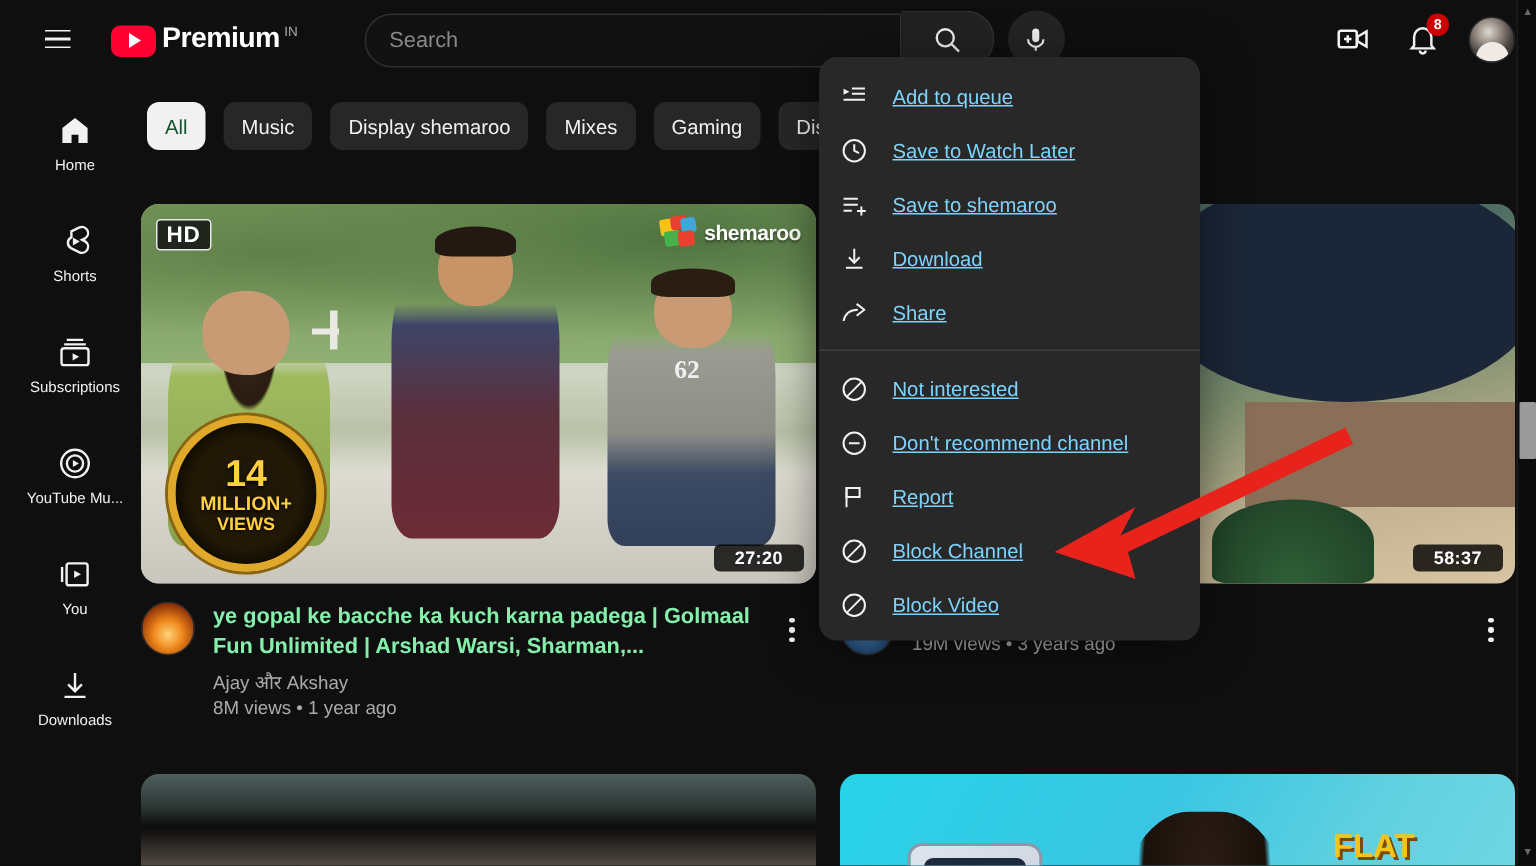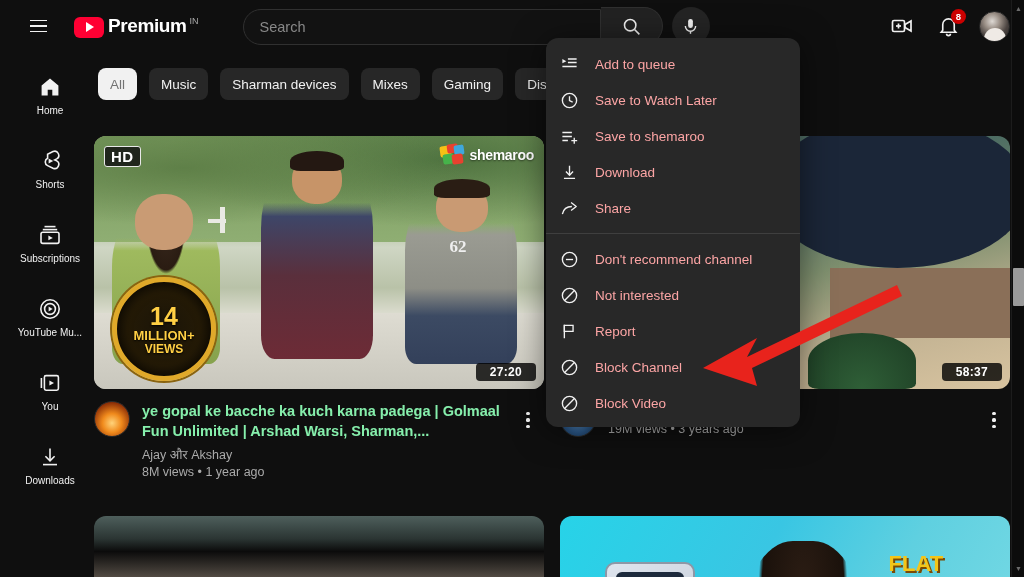--- a/index.html
+++ b/index.html
@@ -104,21 +104,21 @@
   #chips {
     position: absolute; left: 76px; top: 56px; width: 948px; height: 56px;
     display: flex; align-items: center; gap: 12px; padding-left: 22px;
     overflow: hidden; z-index: 10;
   }
   .chip {
     height: 32px; background: #272727; color: #f1f1f1; border-radius: 8px;
     padding: 0 12px; display: flex; align-items: center; font-size: 13.5px;
     white-space: nowrap; cursor: pointer; flex: none;
   }
-  .chip.active { background: #f1f1f1; color: #737373; font-weight: 500; }
+  .chip.active { background: #f1f1f1; color: #14532d; font-weight: 500; }
   #chip-next {
     position: absolute; right: 22px; top: 12px; width: 32px; height: 32px;
     display: flex; align-items: center; justify-content: center; cursor: pointer;
     color: #f1f1f1; font-size: 19px; background: #0f0f0f;
   }
 
   
   #grid { position: absolute; left: 76px; top: 124px; width: 948px; height: 453px; }
   .vcard { position: absolute; width: 450px; cursor: pointer; }
   .vcard.c1 { left: 18px; top: 12px; }
@@ -191,21 +191,21 @@
   
   #ctx-menu {
     position: absolute; left: 546px; top: 38px; width: 254px; height: 389px;
     background: #282828; border-radius: 12px; z-index: 60;
     box-shadow: 0 4px 32px rgba(0,0,0,.5); padding: 8px 0; overflow: hidden;
   }
   .mitem {
     height: 36px; display: flex; align-items: center; padding: 0 14px;
     cursor: pointer; gap: 16px;
   }
-  .mitem .mlabel { color: #fca5a5; font-size: 13.5px; white-space: nowrap; }
+  .mitem .mlabel { color: #7dd3fc; font-size: 13.5px; white-space: nowrap; text-decoration: underline; }
   .mdiv { height: 1px; background: #3f3f3f; margin: 7px 0; }
 
   
   #annot { position: absolute; left: 0; top: 0; width: 1024px; height: 577px; z-index: 70; pointer-events: none; }
 
   
   #scrollbar {
     position: absolute; right: 0; top: 0; width: 13px; height: 577px;
     background: #0c0c0c; border-left: 1px solid #1c1c1c; z-index: 50;
   }
@@ -327,21 +327,21 @@
       <path d="M7.4 11.2L12 15.8l4.6-4.6"></path>
       <line x1="5" y1="19.6" x2="19" y2="19.6"></line>
     </svg>
     <div class="slabel">Downloads</div>
   </div>
 </div>
 
 <div id="chips">
   <div class="chip active">All</div>
   <div class="chip">Music</div>
-  <div class="chip">Sharman devices</div>
+  <div class="chip">Display shemaroo</div>
   <div class="chip">Mixes</div>
   <div class="chip">Gaming</div>
   <div class="chip">Dis</div>
   <div class="chip">outers</div>
   <div class="chip">Live</div>
   <div class="chip">K</div>
 </div>
 <div id="chip-next">›</div>
 
 <div id="grid">
@@ -518,31 +518,31 @@
       <polyline points="14,4.5 20.5,9.5 14,14.5" stroke-linejoin="round"></polyline>
     </svg>
     <div class="mlabel">Share</div>
   </div>
 
   <div class="mdiv"></div>
 
   <div class="mitem">
     <svg width="19" height="19" viewBox="0 0 24 24" fill="none" stroke="#f1f1f1" stroke-width="1.7">
       <circle cx="12" cy="12" r="9"></circle>
+        <line x1="5.8" y1="18.2" x2="18.2" y2="5.8"></line>
+    </svg>
+    <div class="mlabel">Not interested</div>
+  </div>
+
+  <div class="mitem">
+    <svg width="19" height="19" viewBox="0 0 24 24" fill="none" stroke="#f1f1f1" stroke-width="1.7">
+      <circle cx="12" cy="12" r="9"></circle>
         <line x1="7.5" y1="12" x2="16.5" y2="12"></line>
     </svg>
     <div class="mlabel">Don't recommend channel</div>
-  </div>
-
-  <div class="mitem">
-    <svg width="19" height="19" viewBox="0 0 24 24" fill="none" stroke="#f1f1f1" stroke-width="1.7">
-      <circle cx="12" cy="12" r="9"></circle>
-        <line x1="5.8" y1="18.2" x2="18.2" y2="5.8"></line>
-    </svg>
-    <div class="mlabel">Not interested</div>
   </div>
 
   <div class="mitem">
     <svg width="19" height="19" viewBox="0 0 24 24" fill="none" stroke="#f1f1f1" stroke-width="1.7">
       <line x1="5.5" y1="3.5" x2="5.5" y2="20.5"></line>
       <path d="M5.5 4.2h11v7.6h-11z"></path>
     </svg>
     <div class="mlabel">Report</div>
   </div>
 

